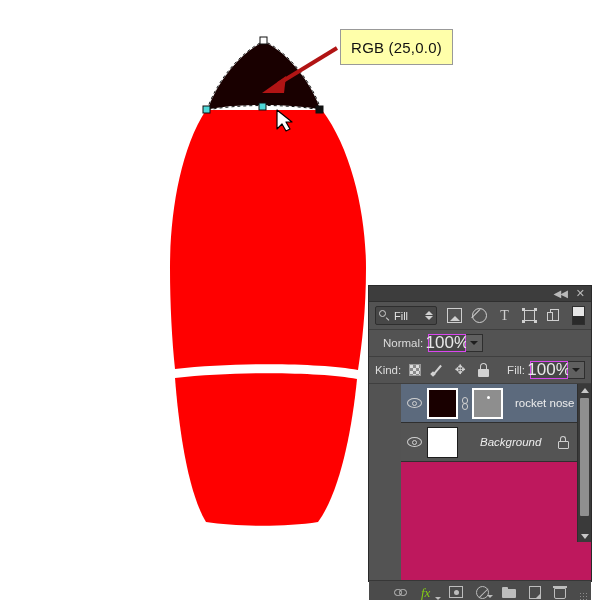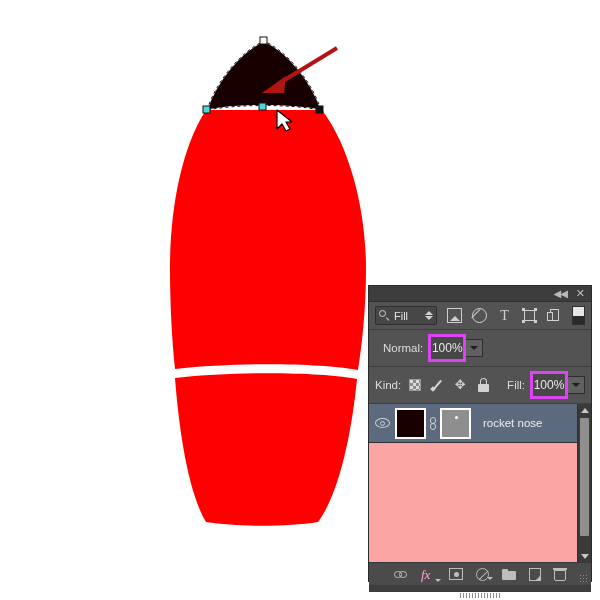--- a/index.html
+++ b/index.html
@@ -75,22 +75,22 @@
   .fi-smart .b{position:absolute;left:3px;top:1px;width:9px;height:12px;border:1.3px solid #cfcfcf;box-sizing:border-box;}
   .fi-smart .f{position:absolute;left:0px;top:4px;width:6px;height:9px;border:1.3px solid #cfcfcf;background:#535353;box-sizing:border-box;}
   .fi-toggle{width:11px;height:17px;border:1px solid #2f2f2f;background:linear-gradient(#e6e6e6 0 50%, #2a2a2a 50% 100%);}
 
   .blend-select{
     width:128px;height:19px;background:#474747;border:1px solid #2e2e2e;border-radius:2px;
     display:flex;align-items:center;padding:0 4px;box-sizing:border-box;color:#e8e8e8;font-size:11.5px;
   }
   .lbl{font-size:11.5px;color:#dcdcdc;}
   .numbox{
-    width:38px;height:28px;background:#474747;border:3px solid #d946ef;
-    display:flex;align-items:center;justify-content:center;color:#e8e8e8;font-size:12px;box-sizing:border-box;
+    width:38px;height:18px;background:#474747;border:1px solid #d946ef;
+    display:flex;align-items:center;justify-content:center;color:#e8e8e8;font-size:17px;box-sizing:border-box;
   }
   .numarrow{
     width:17px;height:18px;background:#606060;border:1px solid #2e2e2e;border-left:none;
     display:flex;align-items:center;justify-content:center;box-sizing:border-box;
   }
   .numarrow i{width:0;height:0;border-left:4px solid transparent;border-right:4px solid transparent;border-top:4px solid #1e1e1e;display:block;}
 
   .lock-icons{display:flex;align-items:center;gap:9px;margin-left:8px;}
   .lk{width:14px;height:14px;position:relative;cursor:pointer;}
   .lk-checker{background:
@@ -98,21 +98,21 @@
      linear-gradient(45deg,#8a8a8a 25%,transparent 25%,transparent 75%,#8a8a8a 75%);
      background-size:6px 6px;background-position:0 0,3px 3px;background-color:#dcdcdc;
      width:12px;height:12px;border:1px solid #9a9a9a;box-sizing:border-box;}
   .lk-brush::before{content:"";position:absolute;left:1px;top:9px;width:4px;height:4px;background:#d2d2d2;transform:rotate(45deg);}
   .lk-brush::after{content:"";position:absolute;left:3px;top:0px;width:2.2px;height:11px;background:#d2d2d2;transform:rotate(40deg);transform-origin:bottom;}
   .lk-move{color:#d2d2d2;font-size:13px;line-height:14px;text-align:center;}
   .lk-lock{position:relative;}
   .lk-lock .shk{position:absolute;left:3.5px;top:0;width:7px;height:6px;border:1.6px solid #d2d2d2;border-bottom:none;border-radius:4px 4px 0 0;box-sizing:border-box;}
   .lk-lock .bod{position:absolute;left:1.5px;top:5.5px;width:11px;height:8px;background:#d2d2d2;border-radius:1px;}
 
-  .layers-area{position:relative;height:158px;background:#fca5a5;overflow:hidden;}
+  .layers-area{position:relative;height:196px;background:#be185d;overflow:hidden;margin-left:32px;}
   .layer-row{
     height:39px;display:flex;align-items:center;border-bottom:1px solid #2f2f2f;
     padding-left:0;box-sizing:border-box;background:#545454;position:relative;
   }
   .layer-row.selected{background:#5c6a7d;}
   .eye-cell{width:26px;display:flex;align-items:center;justify-content:center;flex:none;}
   .eye{width:15px;height:10px;position:relative;}
   .eye::before{content:"";position:absolute;left:0;top:0;width:15px;height:10px;border:1.3px solid #cfcfcf;border-radius:50% 50%;box-sizing:border-box;}
   .eye::after{content:"";position:absolute;left:5px;top:2.5px;width:5px;height:5px;border:1.3px solid #cfcfcf;border-radius:50%;box-sizing:border-box;}
   .thumb{width:31px;height:31px;border:1.5px solid #1d1d1d;box-sizing:border-box;flex:none;}
@@ -131,21 +131,21 @@
   .bg-lock .bod{position:absolute;left:0.5px;top:5px;width:11px;height:8px;border:1.5px solid #cfcfcf;border-radius:1px;box-sizing:border-box;}
 
   .vscroll{position:absolute;right:0;top:0;width:14px;height:158px;background:#3a3a3a;border-left:1px solid #2e2e2e;box-sizing:border-box;}
   .vs-arrow{height:12px;display:flex;align-items:center;justify-content:center;}
   .vs-arrow i{width:0;height:0;border-left:4px solid transparent;border-right:4px solid transparent;}
   .vs-up i{border-bottom:5px solid #c7c7c7;}
   .vs-dn i{border-top:5px solid #c7c7c7;}
   .vs-thumb{position:absolute;left:2px;top:14px;width:9px;height:118px;background:#8f8f8f;border-radius:1px;}
 
   .panel-foot{height:22px;background:#4b4b4b;display:flex;align-items:center;justify-content:center;gap:13px;border-top:1px solid #373737;position:relative;}
-  .pf{width:15px;height:15px;position:relative;color:#f9a8d4;cursor:pointer;}
+  .pf{width:15px;height:15px;position:relative;color:#84cc16;cursor:pointer;}
   .pf-link{width:14px;height:9px;}
   .pf-link::before,.pf-link::after{content:"";position:absolute;top:1px;width:8px;height:7px;border:1.4px solid #bdbdbd;border-radius:4px;box-sizing:border-box;}
   .pf-link::before{left:0;}
   .pf-link::after{left:5px;}
   .pf-fx{font-family:"Liberation Serif",serif;font-style:italic;font-size:13px;line-height:15px;}
   .pf-mask{width:14px;height:12px;border:1.5px solid #bdbdbd;box-sizing:border-box;display:flex;align-items:center;justify-content:center;}
   .pf-mask::after{content:"";width:5px;height:5px;border-radius:50%;background:#bdbdbd;}
   .pf-adj{width:13px;height:13px;border:1.4px solid #bdbdbd;border-radius:50%;box-sizing:border-box;}
   .pf-adj::after{content:"";position:absolute;left:6px;top:0px;width:1.4px;height:13px;background:#bdbdbd;transform:rotate(45deg);}
   .pf-folder{width:14px;height:11px;position:relative;}
@@ -208,20 +208,23 @@
     <g>
       <line x1="337" y1="48" x2="278" y2="84" stroke="#b11414" stroke-width="4"></line>
       <polygon points="262,93 286,76 284,93" fill="#b11414"></polygon>
     </g>
 
     <g>
       <polygon points="277,110 277,129 282,124 286,131 290,129 286,122 292,122" fill="#ffffff" stroke="#000000" stroke-width="1.2" stroke-linejoin="round"></polygon>
     </g>
   </svg>
 
+  <div class="callout">
+    <span>RGB (25,0.0)</span>
+  </div>
 
   <div class="panel">
 
     <div class="panel-topbar">
       <span class="tb-btn tb-collapse">◀◀</span>
       <span class="tb-btn tb-close">✕</span>
     </div>
 
 
     <div class="rowbox">
@@ -289,20 +292,31 @@
             <span class="lnk"></span>
           </span>
         <span class="mask-thumb sel-outline">
           <span style="position:absolute;left:13px;top:6px;width:3px;height:3px;background:#fff;border-radius:50%"></span>
         </span>
         <span class="layer-name">rocket nose</span>
       </div>
 
 
 
+      <div class="layer-row">
+        <span class="eye-cell">
+            <span class="eye"></span>
+          </span>
+        <span class="thumb" style="background:#ffffff"></span>
+        <span class="layer-name bg" style="margin-left:22px">Background</span>
+        <span class="bg-lock">
+          <span class="shk"></span>
+            <span class="bod"></span>
+        </span>
+      </div>
 
       <div class="vscroll">
         <div class="vs-arrow vs-up">
             <i></i>
           </div>
         <div class="vs-thumb"></div>
         <div class="vs-arrow vs-dn" style="position:absolute;bottom:0;width:14px">
             <i></i>
           </div>
       </div>

